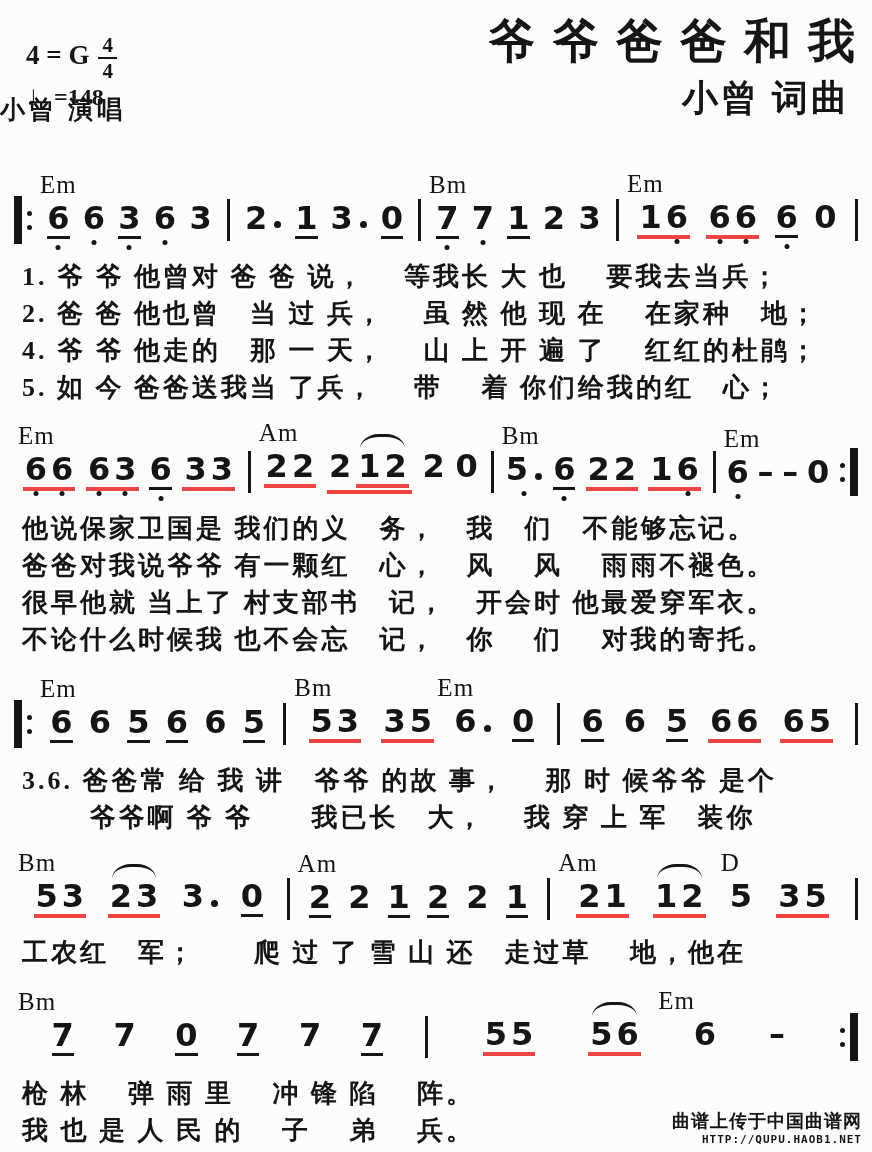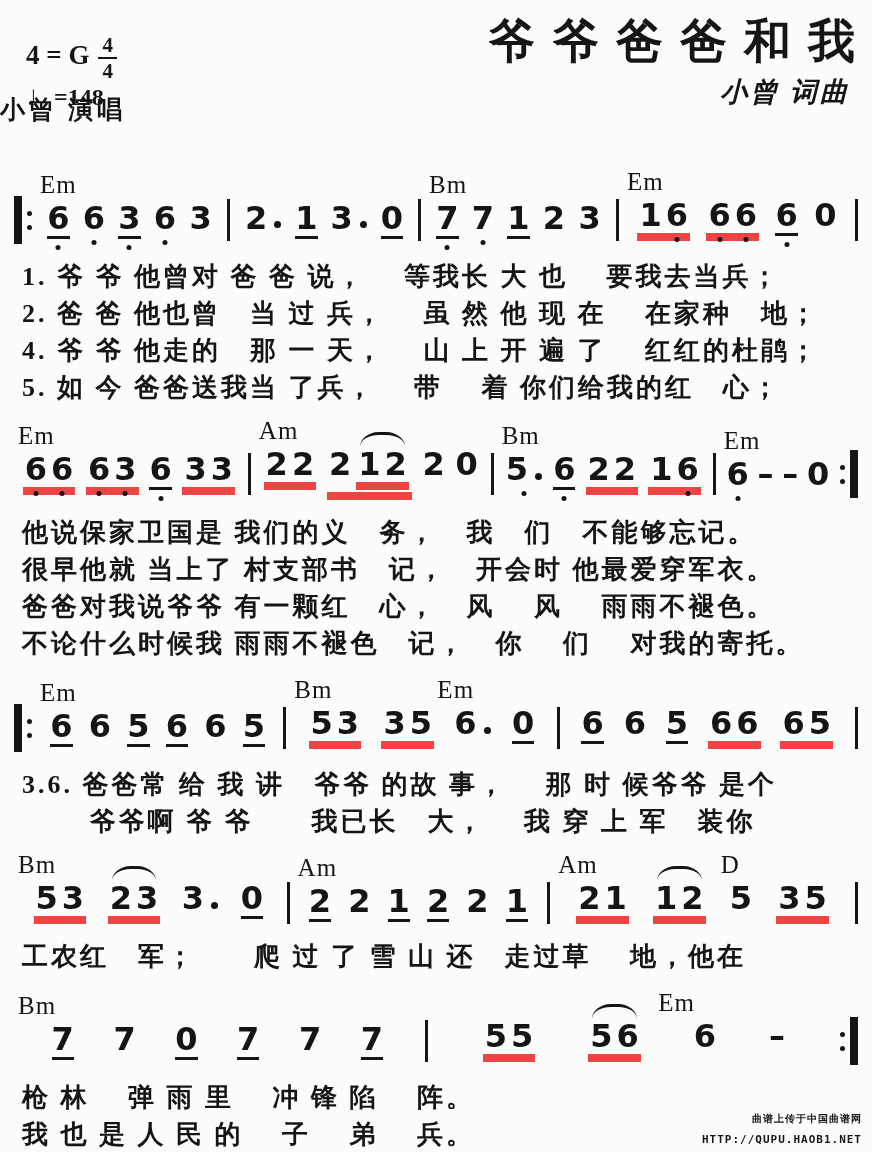--- a/index.html
+++ b/index.html
@@ -12,50 +12,50 @@
   .hdr{position:relative;height:138px;}
   .keysig{position:absolute;left:26px;top:34px;font-size:27px;font-weight:bold;white-space:nowrap;}
   .frac{display:inline-block;vertical-align:middle;text-align:center;font-size:21px;line-height:1.05;margin-left:9px;font-weight:bold;}
   .frac .top{display:block;border-bottom:2px solid #151515;padding:0 4px 1px;}
   .frac .bot{display:block;padding-top:1px;}
   .tempo{position:absolute;left:26px;top:80px;font-size:24px;font-weight:bold;}
   .tempo .qnote{font-size:28px;}
   .title{text-align:right;padding-top:10px;font-size:47px;font-weight:900;letter-spacing:17px;text-indent:17px;
          font-family:"Liberation Serif","DejaVu Serif",serif;}
   .subtitle{text-align:left;font-size:25px;font-weight:bold;letter-spacing:4px;margin-top:20px;}
-  .credit{position:absolute;right:22px;top:74px;font-size:27px;font-weight:bold;letter-spacing:3px;font-style:italic;}
+  .credit{position:absolute;right:22px;top:74px;font-size:36px;font-weight:bold;letter-spacing:3px;}
   
   #score{padding:0 12px;margin-top:26px;}
   .sys{margin-bottom:10px;}
   .noterow{display:flex;align-items:center;padding-top:32px;margin-bottom:14px;}
   .measure{position:relative;display:flex;justify-content:space-evenly;align-items:flex-start;padding:0 3px;min-width:0;}
   .chord{position:absolute;top:-31px;left:6px;font-size:25px;letter-spacing:1px;font-weight:400;}
   .chord.c2{left:56%;}
   .note{position:relative;display:inline-block;vertical-align:top;margin:0 3px;white-space:nowrap;}
   .digit{display:inline-block;font-family:"DejaVu Sans","Liberation Sans",sans-serif;
          font-weight:bold;font-size:32px;line-height:1;}
   .note.u > .digit{border-bottom:3px solid #151515;padding-bottom:2px;}
   .grp{position:relative;display:inline-block;vertical-align:top;margin:0 3px;white-space:nowrap;}
-  .grp.u{border-bottom:8px solid #ef4444;padding-bottom:2px;}
+  .grp.u{border-bottom:4px solid #ef4444;padding-bottom:2px;}
   .grp .note{margin:0 2px;}
   .lodot{position:absolute;left:50%;transform:translateX(-50%);bottom:-11px;width:5px;height:5px;border-radius:50%;background:#151515;}
   .aug{display:inline-block;width:7px;height:7px;border-radius:50%;background:#151515;margin-left:7px;margin-right:1px;vertical-align:middle;}
   .slur{position:absolute;top:-16px;left:4px;right:4px;height:12px;border-top:3px solid #151515;
         border-radius:50% 50% 0 0 / 120% 120% 0 0;}
   .bar{flex:none;width:3px;height:42px;background:#151515;margin:0 2px;}
   .rpt{flex:none;display:flex;align-items:center;gap:5px;height:48px;margin:0 2px;}
   .thickbar{width:8px;height:48px;background:#151515;}
   .rdots{display:flex;flex-direction:column;gap:9px;}
   .rdots b{width:5px;height:5px;border-radius:50%;background:#151515;}
   
   .lyr{font-size:26px;font-weight:600;letter-spacing:3px;line-height:37px;white-space:pre;padding-left:10px;}
   
   .wm{position:absolute;right:10px;bottom:6px;text-align:right;}
-  .wm .l1{font-size:10px;font-weight:bold;letter-spacing:1px;font-family:Liberation Mono, monospace;}
-  .wm .l2{font-family:"DejaVu Sans Mono","Liberation Mono",monospace;font-size:11px;font-weight:bold;letter-spacing:1px;margin-top:7px;}
+  .wm .l1{font-size:18px;font-weight:bold;letter-spacing:1px;font-family:Liberation Mono, monospace;}
+  .wm .l2{font-family:"DejaVu Sans Mono","Liberation Mono",monospace;font-size:11px;font-weight:bold;letter-spacing:1px;}
 </style>
 </head>
 <body>
 
 <div class="hdr">
   <div class="keysig">
     <span>4 = G</span><span class="frac"><span class="top">4</span><span class="bot">4</span></span>
   </div>
   <div class="tempo">
     <span class="qnote">♩</span><span>=148</span>
@@ -149,23 +149,23 @@
         </div>
         <span class="rpt">
           <span class="rdots">
             <b></b>
             <b></b>
           </span>
           <span class="thickbar"></span>
         </span>
       </div>
       <div class="lyr">他说保家卫国是 我们的义　务，　我　们　不能够忘记。</div>
+      <div class="lyr">爸爸对我说爷爷 有一颗红　心，　风　 风　 雨雨不褪色。</div>
       <div class="lyr">很早他就 当上了 村支部书　记，　开会时 他最爱穿军衣。</div>
-      <div class="lyr">爸爸对我说爷爷 有一颗红　心，　风　 风　 雨雨不褪色。</div>
-      <div class="lyr">不论什么时候我 雨雨不褪色　记，　你　 们　 对我的寄托。</div>
+      <div class="lyr">不论什么时候我 也不会忘　记，　你　 们　 对我的寄托。</div>
     </div>
     <div class="sys">
       <div class="noterow">
         <span class="rpt">
           <span class="thickbar"></span>
           <span class="rdots">
             <b></b>
             <b></b>
           </span>
         </span>

